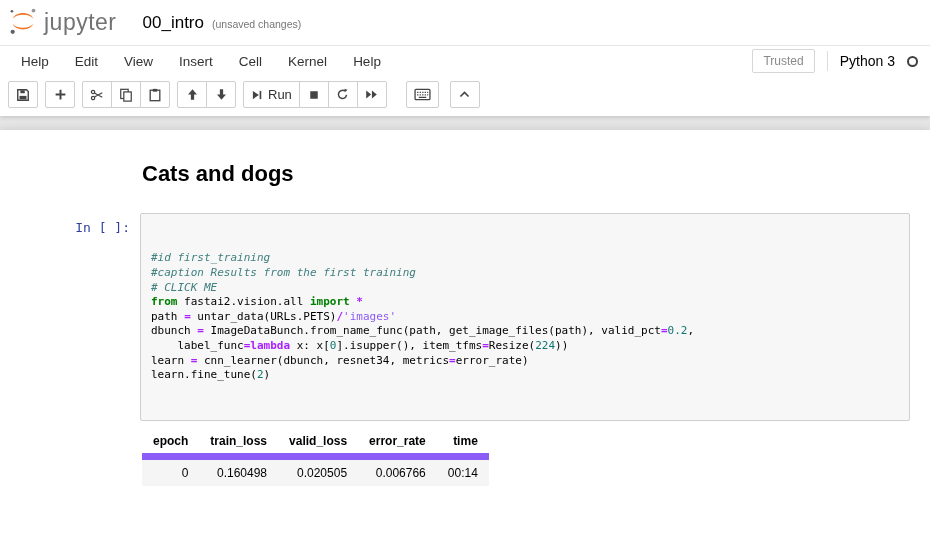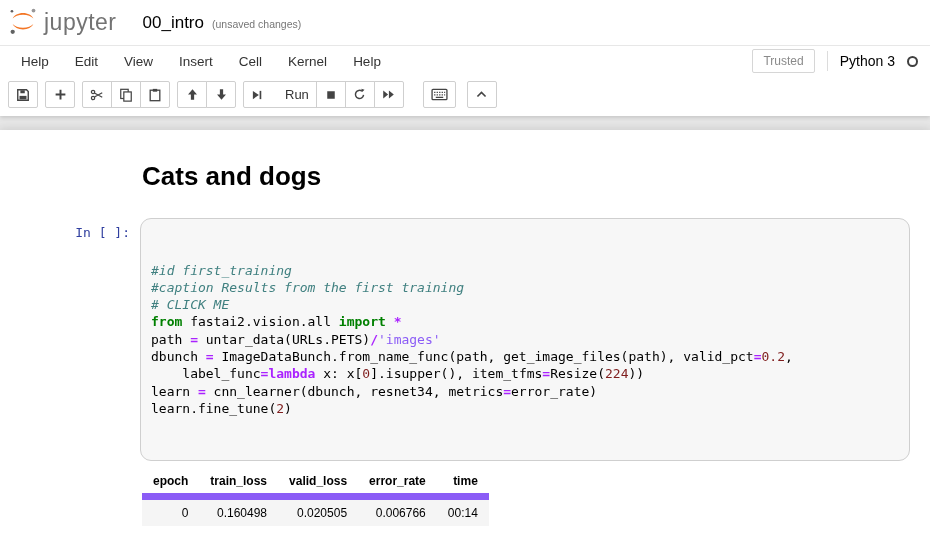--- a/index.html
+++ b/index.html
@@ -22,49 +22,49 @@
   .menu-item { padding: 0 13px; font-size: 13.5px; display: flex; align-items: center; cursor: pointer; color: #333; }
   .menu-right { margin-left: auto; display: flex; align-items: center; gap: 12px; padding-right: 12px; }
   .trusted-btn { font-size: 12px; color: #8a8a8a; border: 1px solid #d6d6d6; border-radius: 2px; padding: 4px 10px; background: #fff; cursor: pointer; margin-left: 15px; }
   .kernel-sep { width: 1px; height: 20px; background: #dcdcdc; }
   .kernel-name { font-size: 14px; color: #000; }
   .kernel-indicator { width: 11px; height: 11px; border: 2px solid #404040; border-radius: 50%; }
 
   
   .toolbar { padding: 5px 8px 8px 8px; display: flex; align-items: center; gap: 7px; }
   .btn-group { display: flex; }
-  .tb-btn { height: 27px; min-width: 30px; background: #fff; border: 1px solid #cfcfcf; display: flex; align-items: center; justify-content: center; gap: 22px; padding: 0 7px; cursor: pointer; margin-left: -1px; font-size: 13px; color: #333; }
+  .tb-btn { height: 27px; min-width: 30px; background: #fff; border: 1px solid #cfcfcf; display: flex; align-items: center; justify-content: center; gap: 5px; padding: 0 7px; cursor: pointer; margin-left: -1px; font-size: 13px; color: #333; }
   .btn-group .tb-btn:first-child { margin-left: 0; border-radius: 2px 0 0 2px; }
   .btn-group .tb-btn:last-child { border-radius: 0 2px 2px 0; }
   .btn-group .tb-btn:only-child { border-radius: 2px; }
   .tb-btn svg { display: block; }
   .cell-type-select { position: relative; height: 27px; width: 96px; border: 1px solid #cfcfcf; border-radius: 2px; background: #fff; font-size: 13px; color: #333; display: flex; align-items: center; padding: 0 8px; cursor: pointer; }
   .select-caret { position: absolute; right: 7px; top: 8px; font-size: 9px; color: #333; }
 
   
   .site { background: #e8e8e8; height: 427px; padding-top: 14px; overflow: hidden; }
   .notebook-container { background: #fff; min-height: 100%; box-shadow: 0 0 10px 1px rgba(87,87,87,0.2); padding: 16px 0 40px 0; }
 
   .cell { display: flex; padding: 5px 20px 5px 12px; }
   .prompt-col { width: 128px; flex: none; text-align: right; padding-right: 10px; padding-top: 7px;
                 font-family: "DejaVu Sans Mono", monospace; font-size: 13px; color: #303F9F; }
   .cell-inner { flex: 1; min-width: 0; }
 
-  .md-cell h1 { font-size: 26px; font-weight: bold; color: #000; padding: 10px 0 16px 2px; font-family: "Liberation Sans", sans-serif; }
-
-  .input-box { border: 1px solid #cfcfcf; border-radius: 11px; background: #f7f7f7; padding: 8px 10px;
-               font-family: "DejaVu Sans Mono", monospace; font-size: 13px; line-height: 1.33;
+  .md-cell h1 { font-size: 22px; font-weight: bold; color: #000; padding: 10px 0 16px 2px; font-family: "Liberation Sans", sans-serif; }
+
+  .input-box { border: 1px solid #cfcfcf; border-radius: 2px; background: #f7f7f7; padding: 8px 10px;
+               font-family: "DejaVu Sans Mono", monospace; font-size: 11px; line-height: 1.33;
                color: #000; white-space: pre; overflow: hidden; cursor: text; }
 
   .tok-com { color: #408080; font-style: italic; }
   .tok-kw  { color: #008000; font-weight: bold; }
   .tok-k2  { color: #AA22FF; font-weight: bold; }
   .tok-op  { color: #AA22FF; font-weight: bold; }
   .tok-str { color: #8b5cf6; }
-  .tok-num { color: #7f1d1d; }
+  .tok-num { color: #0f766e; }
   .tok-pl  { color: #000; }
 
   .output-area { padding: 8px 0 0 2px; }
   table.dataframe { border-collapse: collapse; font-size: 12px; color: #000; margin-bottom: 16px; font-family: "Liberation Sans", sans-serif; }
   table.dataframe th { font-weight: bold; padding: 5px 11px; border-bottom: 7px solid #8b5cf6; text-align: right; }
   table.dataframe td { padding: 6px 11px; text-align: right; }
   table.dataframe tbody tr:nth-child(odd) { background: #f5f5f5; }
 </style>
 </head>
 <body>

